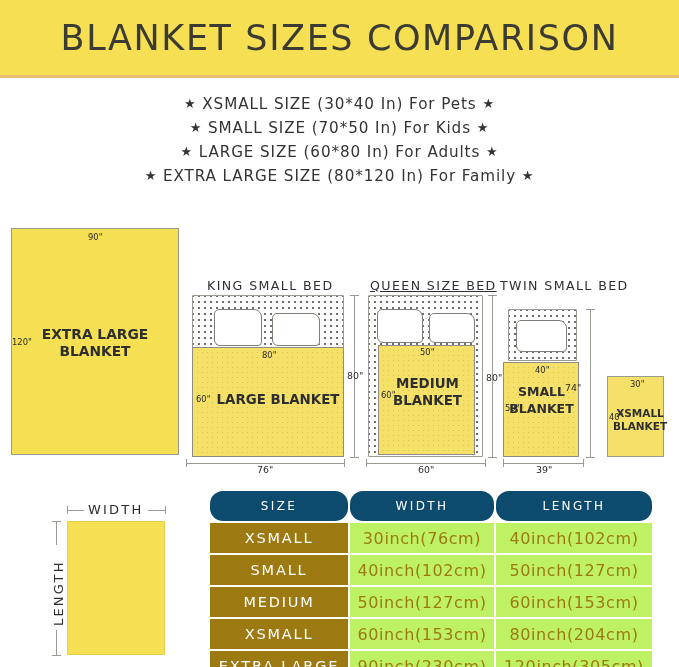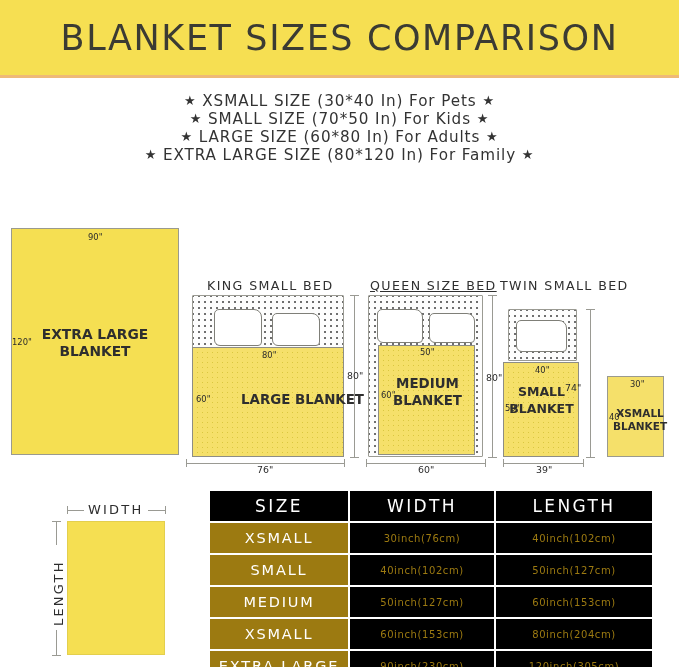--- a/index.html
+++ b/index.html
@@ -30,21 +30,21 @@
 
   
   .bullets {
     position: absolute; left: 0; top: 92px; width: 679px;
     text-align: center;
   }
   .bullet-line {
     font-size: 15.2px;
     letter-spacing: 0.9px;
     color: #333333;
-    line-height: 17px;
+    line-height: 23px;
     white-space: nowrap;
     font-family: "DejaVu Sans", sans-serif;
   }
   .star { font-size: 13px; vertical-align: 1px; }
 
   
   .diagram { position: absolute; left: 0; top: 0; width: 679px; height: 667px; }
 
   .blanket-plain {
     position: absolute;
@@ -141,36 +141,37 @@
     border-spacing: 2px;
     font-family: "DejaVu Sans", sans-serif;
   }
   .sizetable td, .sizetable th {
     height: 30px;
     text-align: center;
     vertical-align: middle;
     font-weight: 400;
   }
   .sizetable th {
-    background: #000000;
+    background: #0c4a6e;
     color: #ffffff;
-    font-size: 17px;
+    font-size: 12px;
     letter-spacing: 2.4px;
+    border-radius: 13px;
   }
   .sizetable td.sizecell {
     background: #9C7A11;
     color: #ffffff;
     font-size: 14.5px;
     letter-spacing: 1.8px;
     width: 138px;
   }
   .sizetable td.valcell {
-    background: #000000;
+    background: #bef264;
     color: #9C7A11;
-    font-size: 10px;
+    font-size: 16px;
     letter-spacing: 0.6px;
   }
 </style>
 </head>
 <body>
 
 <div id="root">
 
   <div class="header-band"></div>
   <div class="header-title">BLANKET SIZES COMPARISON</div>
@@ -211,21 +212,21 @@
     <div class="bedlabel" style="left:207px; top:278px;">KING SMALL BED</div>
 
     <div class="mattress" style="left:192px; top:295px; width:152px; height:70px;"></div>
 
     <div class="pillow" style="left:214px; top:309px; width:48px; height:37px;"></div>
     <div class="pillow" style="left:272px; top:313px; width:48px; height:33px;"></div>
 
     <div class="blanket-dots" style="left:192px; top:347px; width:152px; height:110px;"></div>
     <div class="dim" style="left:262px; top:350px;">80"</div>
     <div class="dim" style="left:196px; top:394px;">60"</div>
-    <div class="blanket-name" style="left:224px; top:391px; width:140px; text-align:right;">LARGE BLANKET</div>
+    <div class="blanket-name" style="left:208px; top:391px; width:140px; text-align:center;">LARGE BLANKET</div>
 
     <div class="dline-h" style="left:186px; top:463px; width:158px;"></div>
     <div class="tick-v" style="left:186px; top:459px; height:8px;"></div>
     <div class="tick-v" style="left:344px; top:459px; height:8px;"></div>
     <div class="dim dim-big" style="left:257px; top:464px;">76"</div>
 
     <div class="dline-v" style="left:354px; top:295px; height:162px;"></div>
     <div class="tick-h" style="left:350px; top:295px; width:9px;"></div>
     <div class="tick-h" style="left:350px; top:457px; width:9px;"></div>
     <div class="dim dim-big" style="left:347px; top:370px;">80"</div>

